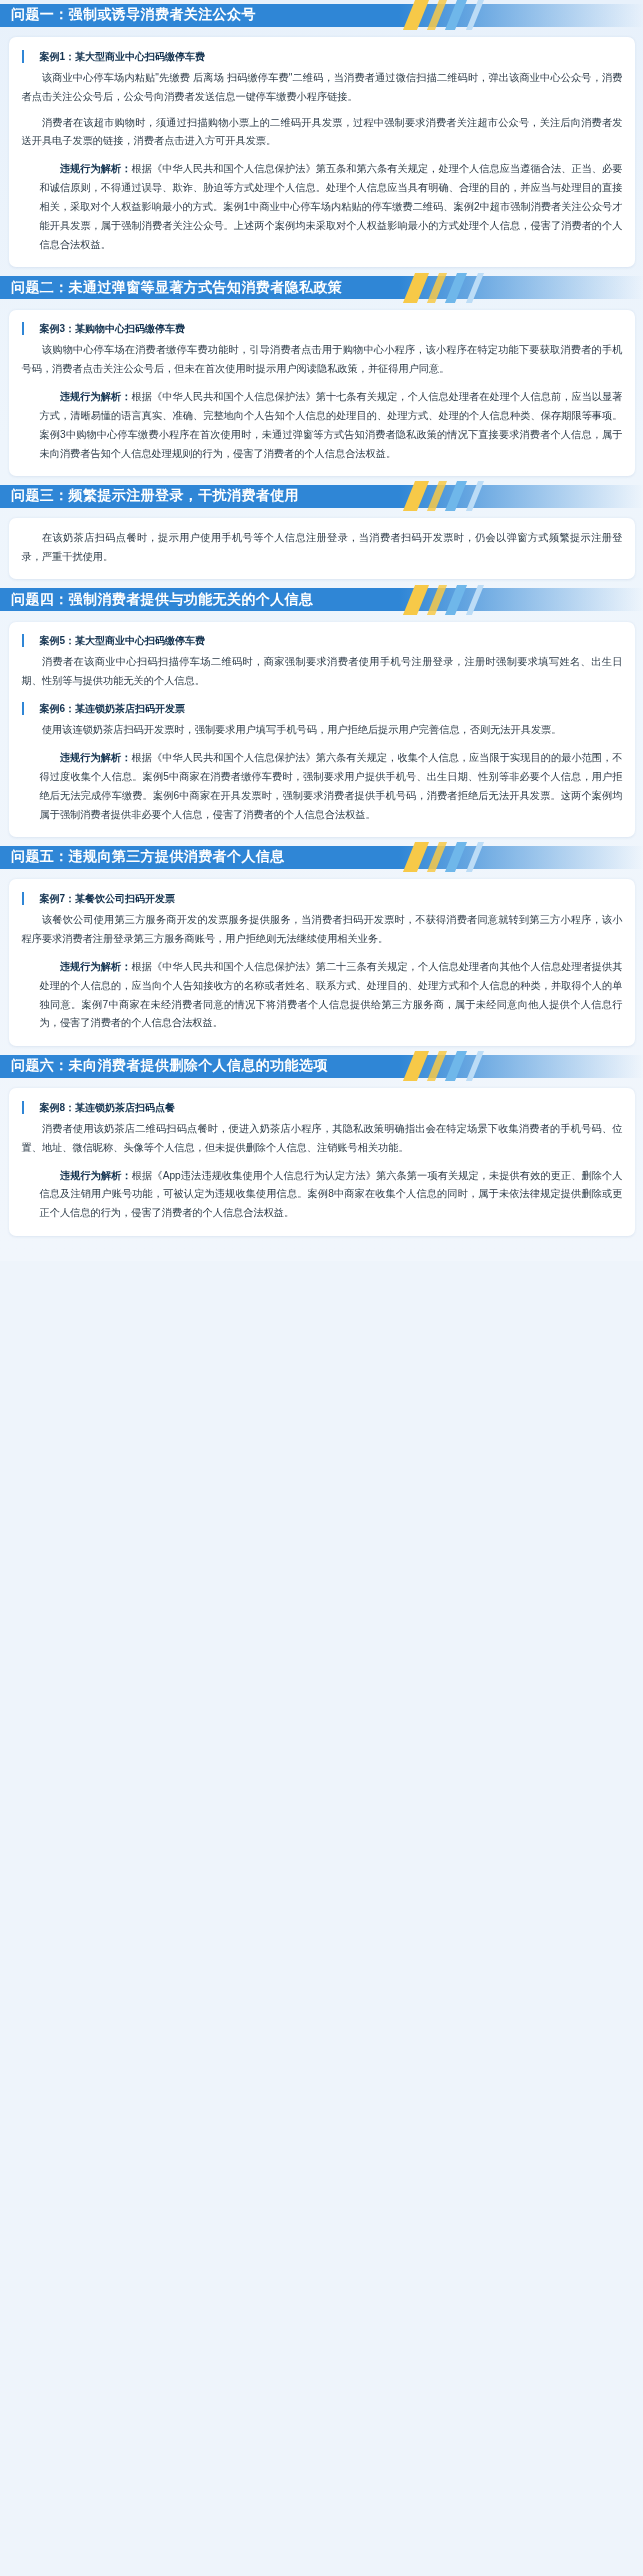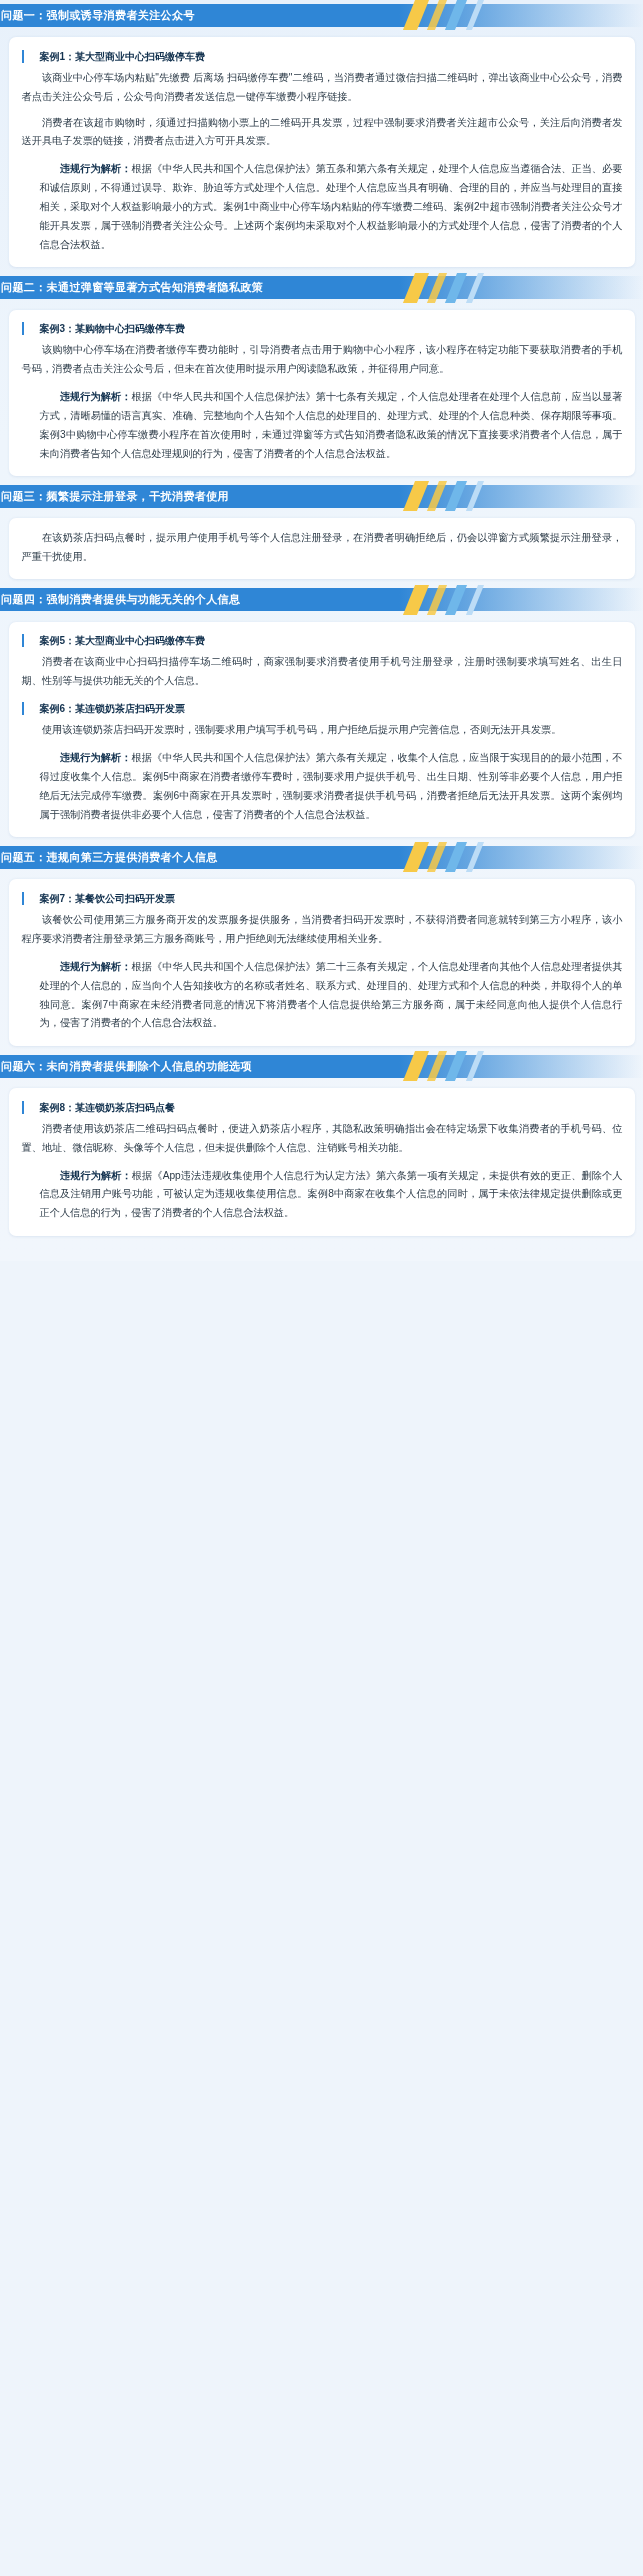--- a/index.html
+++ b/index.html
@@ -32,23 +32,23 @@
     position: absolute;
     left: 0; top: 3.6px;
     height: 23px;
     width: 100%;
     background: linear-gradient(90deg, #2f86d6 0%, #2f86d6 62%, rgba(47,134,214,0) 100%);
   }
   .banner-text {
     position: relative;
     z-index: 3;
     color: #ffffff;
-    font-size: 11px;
+    font-size: 14px;
     font-weight: bold;
-    padding-left: 1px;
+    padding-left: 11px;
     letter-spacing: 0.4px;
     white-space: nowrap;
   }
   .banner-deco {
     position: absolute;
     z-index: 2;
     top: 0; height: 30px;
     width: 14.2px;
     transform: skewX(-22deg);
   }
@@ -134,21 +134,21 @@
     <div class="section">
       <div class="banner">
         <div class="banner-bg"></div>
         <div class="banner-deco d1"></div>
         <div class="banner-deco d2"></div>
         <div class="banner-deco d3"></div>
         <div class="banner-deco d4"></div>
         <div class="banner-text">问题三：频繁提示注册登录，干扰消费者使用</div>
       </div>
       <div class="card">
-        <p class="body">在该奶茶店扫码点餐时，提示用户使用手机号等个人信息注册登录，在消费者明确拒绝后，仍会以弹窗方式频繁提示注册登录，严重干扰使用。</p>
+        <p class="body">在该奶茶店扫码点餐时，提示用户使用手机号等个人信息注册登录，当消费者扫码开发票时，仍会以弹窗方式频繁提示注册登录，严重干扰使用。</p>
       </div>
     </div>
     <div class="section">
       <div class="banner">
         <div class="banner-bg"></div>
         <div class="banner-deco d1"></div>
         <div class="banner-deco d2"></div>
         <div class="banner-deco d3"></div>
         <div class="banner-deco d4"></div>
         <div class="banner-text">问题四：强制消费者提供与功能无关的个人信息</div>

